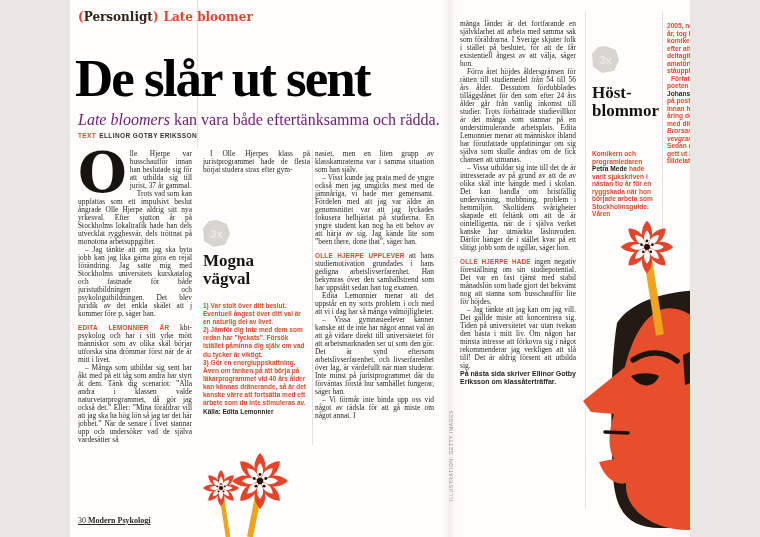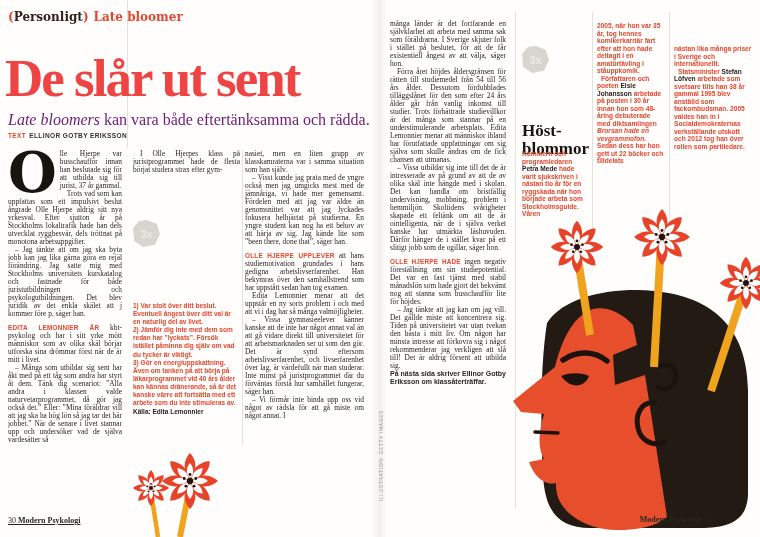--- a/index.html
+++ b/index.html
@@ -1,28 +1,28 @@
 <!DOCTYPE html>
 <html><head>
 <meta charset="utf-8">
 <style>
   html,body{margin:0;padding:0;background:#e9e7e4;}
-  .page{position:relative;width:760px;height:537px;background:#fffefc;overflow:hidden;
+  .page{position:relative;width:620px;height:537px;background:#fffefc;overflow:hidden;
         font-family:"Liberation Serif",serif;color:#1c1b19;margin:0 auto;}
   .rule{position:absolute;width:1px;background:#e4e2dd;}
   .fold{position:absolute;left:371px;top:0;width:16px;height:537px;
         background:linear-gradient(90deg,rgba(0,0,0,0) 0%,rgba(0,0,0,.045) 45%,rgba(0,0,0,.06) 52%,rgba(0,0,0,0) 100%);}
 
   
   .kicker{position:absolute;left:8px;top:10px;font-family:"DejaVu Serif",serif;font-weight:700;font-size:12px;}
   .kicker .paren{color:#e2462e;}
   .kicker .klabel{color:#35211a;}
   .kicker .topic{color:#e2462e;margin-left:5px;}
   .headline{position:absolute;left:5px;top:48px;font-family:"Liberation Serif",serif;font-weight:700;
-            font-size:53px;letter-spacing:-2px;color:#ef4444;white-space:nowrap;}
+            font-size:53px;letter-spacing:-2px;color:#000000;white-space:nowrap;}
   .standfirst{position:absolute;left:8px;top:111px;font-size:16px;color:#701a75;}
   .standfirst .it{font-style:italic;}
   .byline{position:absolute;left:8px;top:132px;font-family:"Liberation Sans",sans-serif;
           font-size:6.5px;font-weight:700;letter-spacing:.4px;}
   .byline .pre{color:#e2462e;}
   .byline .nm{color:#35312d;margin-left:3px;}
 
   
   .bodycol{position:absolute;font-size:7.4px;line-height:8px;text-align:justify;overflow:hidden;color:#211f1c;}
   .bodycol p{margin:0;}
@@ -33,21 +33,21 @@
   .dropcap{float:left;font-family:"DejaVu Serif",serif;font-weight:700;font-size:56px;
            line-height:41px;margin:2px 3px 0 0;color:#17130f;}
   .notebold{font-family:"Liberation Sans",sans-serif;font-weight:700;font-size:7px;line-height:8px;color:#2a2521;}
 
   
   .badge{position:absolute;width:27px;height:27px;background:#d7d5d0;
          clip-path:polygon(50% 0,88% 14%,100% 52%,82% 92%,38% 100%,4% 78%,0 30%,22% 4%);
          display:flex;align-items:center;justify-content:center;
          font-family:"Liberation Sans",sans-serif;font-weight:700;font-size:11px;color:#eceae5;}
   .boxtitle{position:absolute;font-family:"Liberation Serif",serif;font-weight:700;
-            font-size:17px;line-height:18px;color:#17130f;margin-top:38px;}
+            font-size:17px;line-height:18px;color:#17130f;}
   .boxtitle span{display:block;}
 
   
   .redlist{position:absolute;font-family:"Liberation Sans",sans-serif;font-weight:700;
            font-size:6.5px;line-height:8.1px;color:#e2462e;}
   .redlist p{margin:0;}
   .redlist .source{color:#2b2520;margin-top:1px;}
   .sidecol{position:absolute;font-family:"Liberation Sans",sans-serif;font-weight:700;
            font-size:6.6px;line-height:7.5px;color:#e2462e;text-align:left;}
   .sidecol p{margin:0;}
@@ -128,20 +128,24 @@
     <p class="ind">– Jag tänkte att om jag ska byta jobb kan jag lika gärna göra en rejäl förändring. Jag satte mig med Stockholms universitets kurskatalog och fastnade för både juristutbildningen och psykologutbildningen. Det blev juridik av det enkla skälet att j kommer före p, säger han.</p>
     <p class="gap"><span class="leadcaps">EDITA LEMONNIER ÄR</span><span> kbt-psykolog och har i sitt yrke mött människor som av olika skäl börjar utforska sina drömmar först när de är mitt i livet.</span></p>
     <p class="ind">– Många som utbildar sig sent har åkt med på ett tåg som andra har styrt åt dem. Tänk dig scenariot: ”Alla andra i klassen valde naturvetarprogrammet, då gör jag också det.” Eller: ”Mina föräldrar vill att jag ska ha hög lön så jag tar det här jobbet.” När de senare i livet stannar upp och undersöker vad de själva värdesätter så</p>
   </div>
 
   <div class="bodycol" style="left:133px;top:150px;width:107px;height:52px">
     <p class="ind">I Olle Hjerpes klass på juristprogrammet hade de flesta börjat studera strax efter gym-</p>
   </div>
 
   <div class="badge" style="left:133px;top:220px">3x</div>
+  <div class="boxtitle" style="left:133px;top:252px;width:105px">
+    <span>Mogna</span>
+    <span>vägval</span>
+  </div>
   <div class="redlist" style="left:133px;top:302px;width:104px">
     <p>1) Var stolt över ditt beslut. Eventuell ångest över ditt val är en naturlig del av livet.</p>
     <p>2) Jämför dig inte med dem som redan har ”lyckats”. Försök istället påminna dig själv om vad du tycker är viktigt.</p>
     <p>3) Gör en energiuppskattning. Även om tanken på att börja på läkarprogrammet vid 40 års ålder kan kännas dränerande, så är det kanske värre att fortsätta med ett arbete som du inte stimuleras av.</p>
     <p class="source">Källa: Edita Lemonnier</p>
   </div>
 
   <svg class="abs" style="left:118px;top:452px" width="115" height="85" viewBox="0 0 115 85">
     <path d="M33 40 L40 85" stroke="#f0a31c" stroke-width="4.5" fill="none"></path>
     <path d="M72 34 L62 85" stroke="#f0a31c" stroke-width="6" fill="none"></path>

